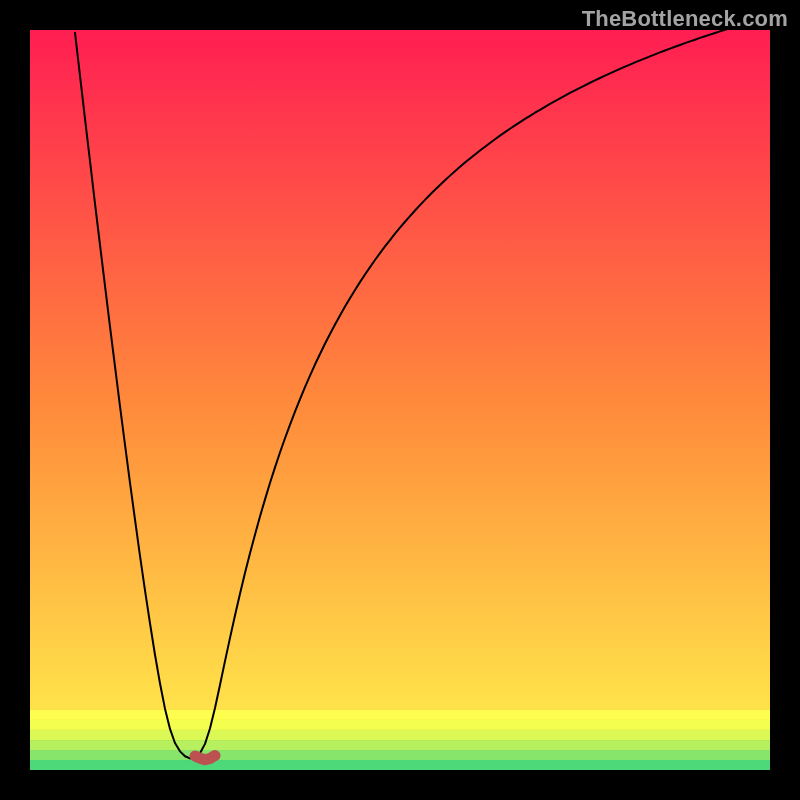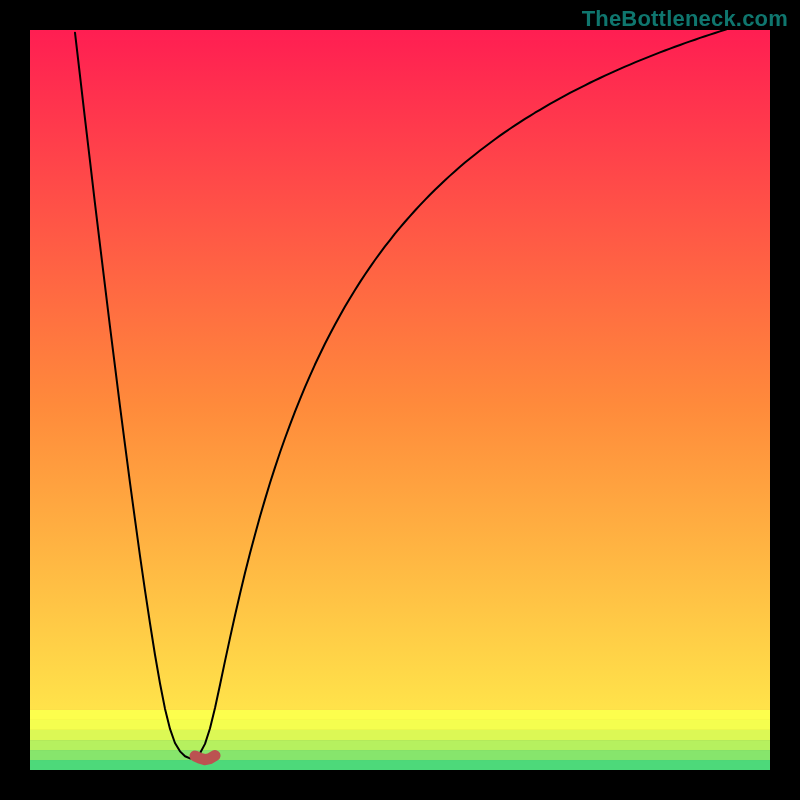--- a/index.html
+++ b/index.html
@@ -10,21 +10,21 @@
     height: 800px;
     background: #000;
   }
   .watermark {
     position: absolute;
     top: 6px;
     right: 12px;
     font-family: Arial, Helvetica, sans-serif;
     font-size: 22px;
     font-weight: 600;
-    color: #0f766e;
+    color: #a3a3a3;
     letter-spacing: 0.2px;
     z-index: 10;
   }
   .plot {
     position: absolute;
     left: 30px;
     top: 30px;
     width: 740px;
     height: 740px;
   }

